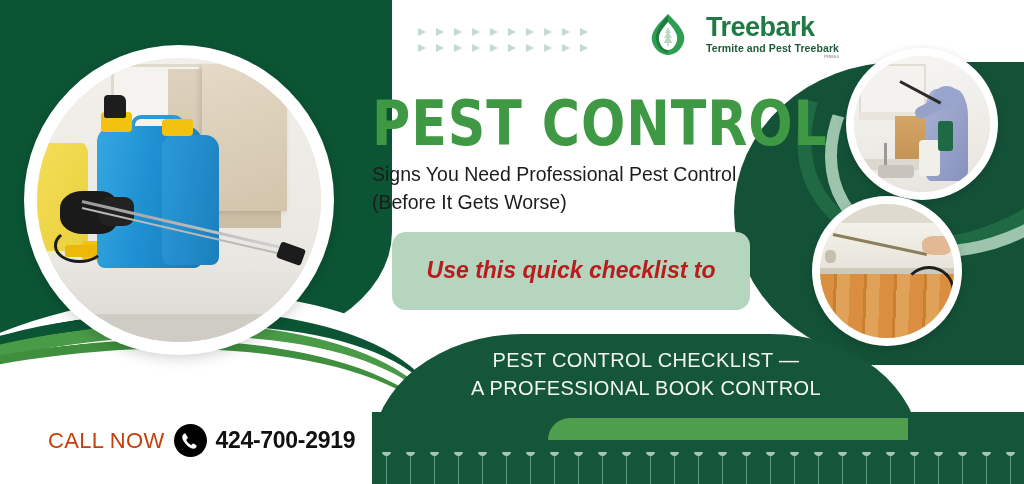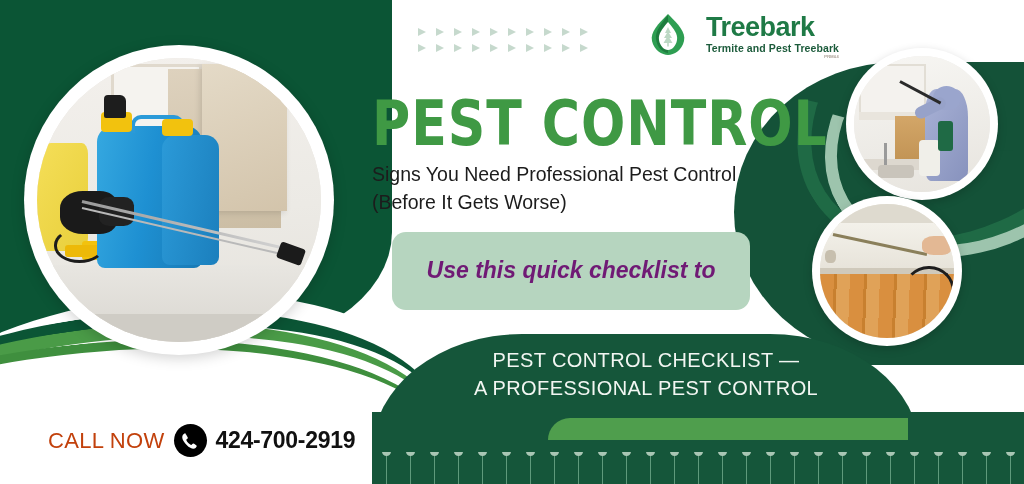--- a/index.html
+++ b/index.html
@@ -159,21 +159,21 @@
   .subtitle{
     position:absolute;left:372px;top:160px;width:420px;
     font-size:19.5px;color:#1c1c1c;line-height:1.45;
   }
   .checkbox-cta{
     position:absolute;left:392px;top:232px;width:358px;height:78px;
     background:#b6d5bf;border-radius:14px;
     display:flex;align-items:center;justify-content:center;text-align:center;
   }
   .checkbox-cta span{
-    font-size:23px;font-weight:bold;font-style:italic;color:#701a75;line-height:1.18;
+    font-size:23px;font-weight:bold;font-style:italic;color:#b91c1c;line-height:1.18;
   }
 
   
   .banner-green{
     position:absolute;left:372px;top:334px;width:548px;height:118px;
     background:#15563a;
     border-top-left-radius:150px 118px;border-top-right-radius:150px 118px;
   }
   .banner-green2{
     position:absolute;left:372px;top:412px;width:652px;height:72px;background:#15563a;
@@ -334,21 +334,21 @@
     <span>
       <span>Use this quick checklist to</span><br>
     </span>
   </div>
 
   <div class="banner-green"></div>
   <div class="banner-green2"></div>
   <div class="banner-accent"></div>
   <div class="banner-text">
     <div>PEST CONTROL CHECKLIST —</div>
-    <div>A PROFESSIONAL PEST CONTROL</div>
+    <div>A PROFESSIONAL BOOK CONTROL</div>
   </div>
 
   <div class="dots">
       <div class="dot-unit" style="left: 14px;">
         <div class="dot"></div>
       </div>
       <div class="dot-unit" style="left: 38px;">
         <div class="dot"></div>
       </div>
       <div class="dot-unit" style="left: 62px;">

